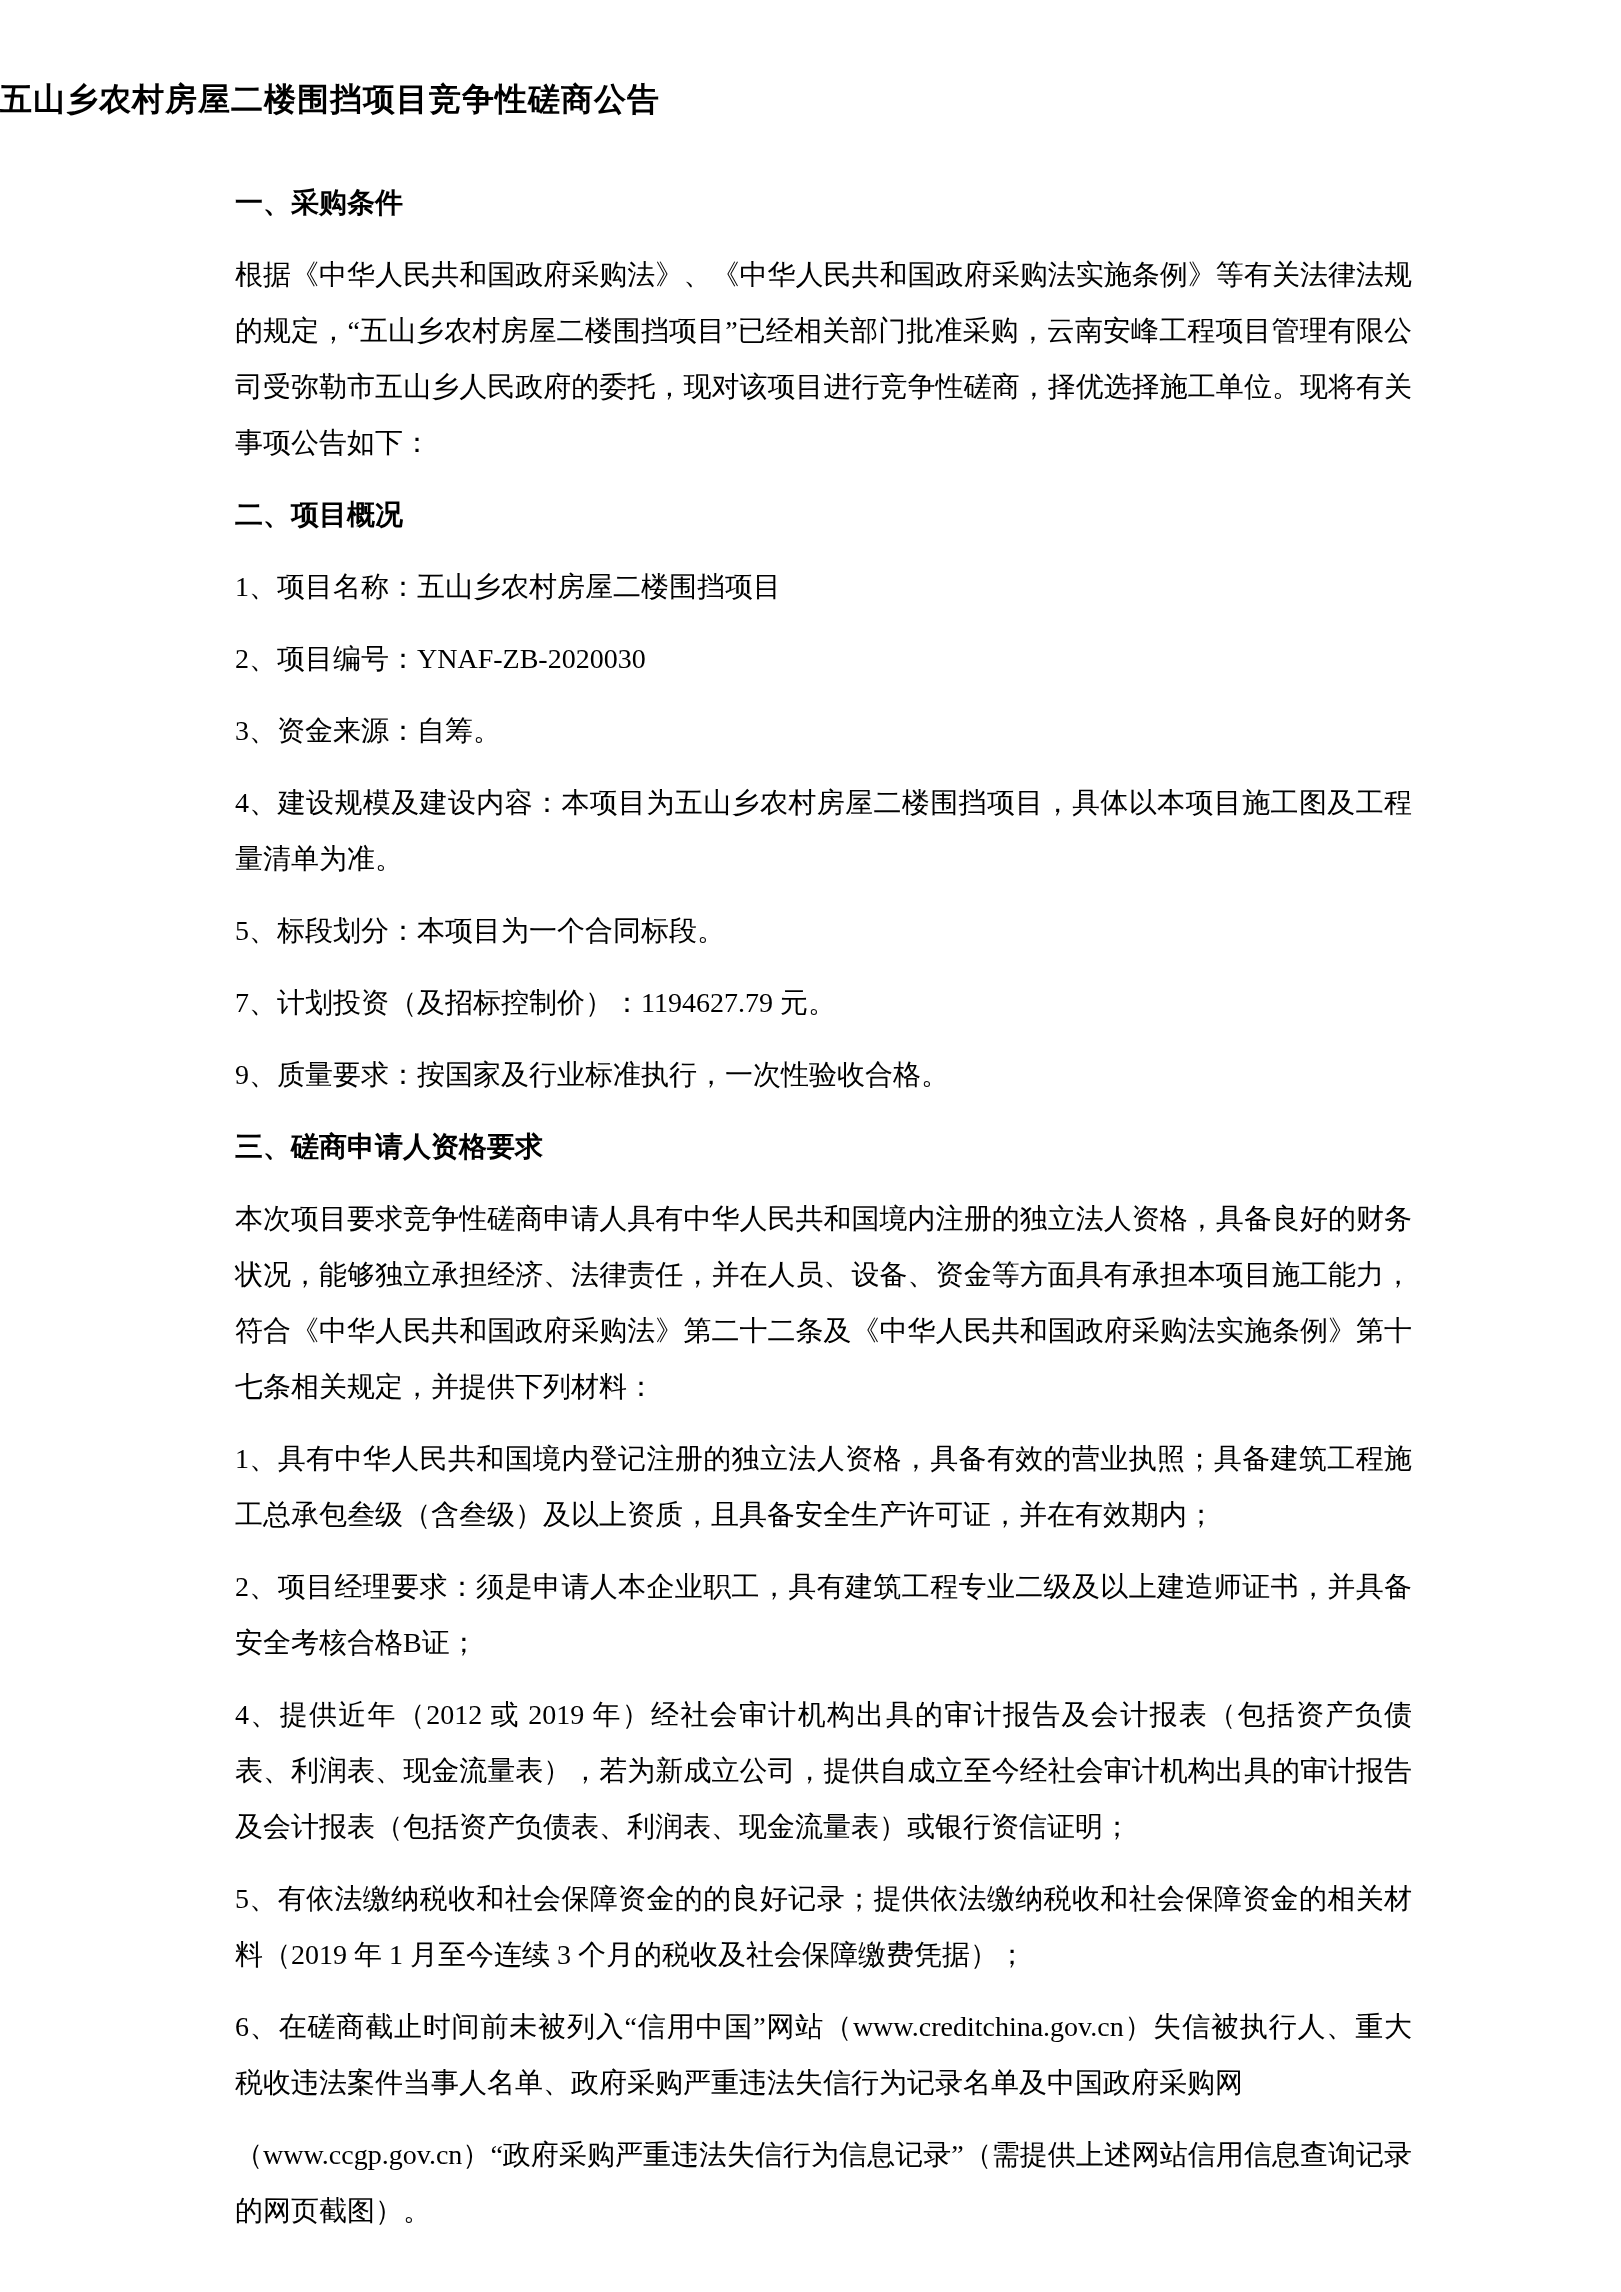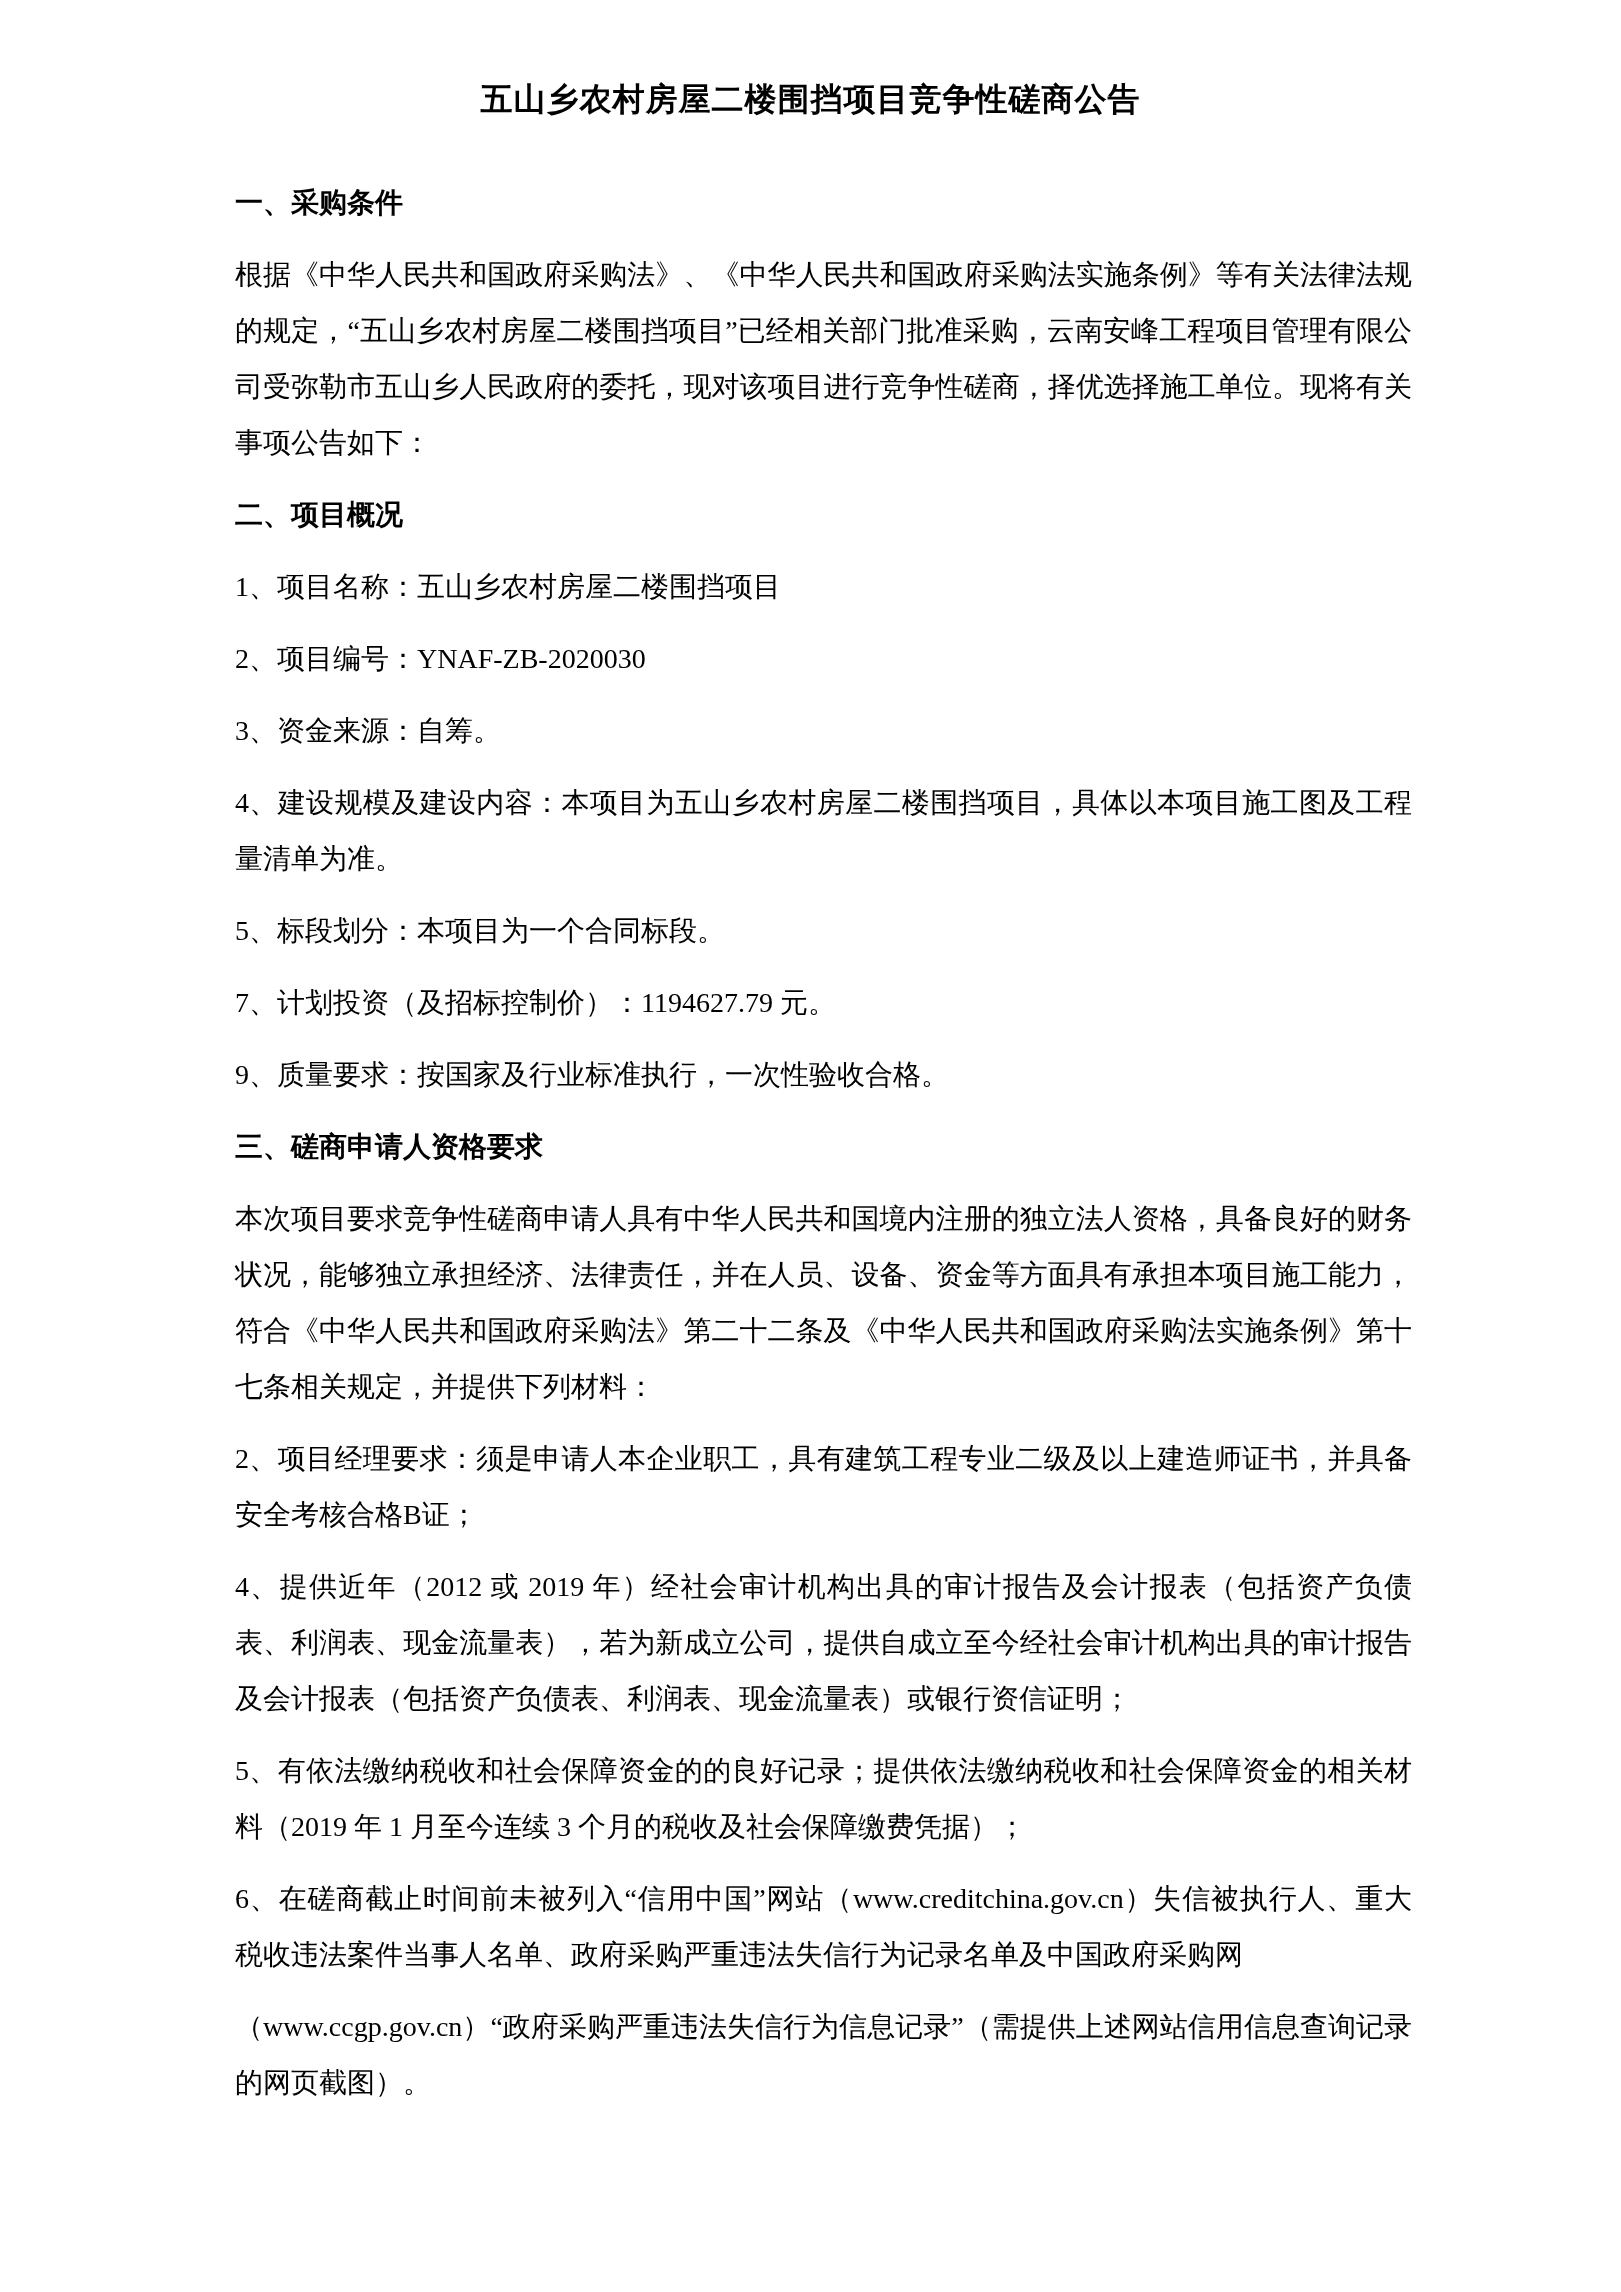--- a/index.html
+++ b/index.html
@@ -15,21 +15,21 @@
     overflow: hidden;
     font-family: "Liberation Serif", "DejaVu Serif", serif;
     color: #000000;
   }
   .doc-title {
     position: absolute;
     top: 82px;
     left: 0;
     width: 100%;
     margin: 0;
-    text-align: center;
+    text-align: left;
     font-size: 32px;
     line-height: 35px;
     font-weight: bold;
     letter-spacing: 1px;
   }
   .doc-body {
     position: absolute;
     left: 219px;
     top: 159px;
     width: 1209px;
@@ -63,20 +63,21 @@
     <p class="para">1、项目名称：五山乡农村房屋二楼围挡项目</p>
     <p class="para">2、项目编号：YNAF-ZB-2020030</p>
     <p class="para">3、资金来源：自筹。</p>
     <p class="para">4、建设规模及建设内容：本项目为五山乡农村房屋二楼围挡项目，具体以本项目施工图及工程量清单为准。</p>
     <p class="para">5、标段划分：本项目为一个合同标段。</p>
     <p class="para">7、计划投资（及招标控制价）：1194627.79 元。</p>
     <p class="para">9、质量要求：按国家及行业标准执行，一次性验收合格。</p>
 
     <p class="heading">三、磋商申请人资格要求</p>
     <p class="para">本次项目要求竞争性磋商申请人具有中华人民共和国境内注册的独立法人资格，具备良好的财务状况，能够独立承担经济、法律责任，并在人员、设备、资金等方面具有承担本项目施工能力，符合《中华人民共和国政府采购法》第二十二条及《中华人民共和国政府采购法实施条例》第十七条相关规定，并提供下列材料：</p>
+    <p class="para">1、具有中华人民共和国境内登记注册的独立法人资格，具备有效的营业执照；具备建筑工程施工总承包叁级（含叁级）及以上资质，且具备安全生产许可证，并在有效期内；</p>
     <p class="para">2、项目经理要求：须是申请人本企业职工，具有建筑工程专业二级及以上建造师证书，并具备安全考核合格B证；</p>
     <p class="para">4、提供近年（2012 或 2019 年）经社会审计机构出具的审计报告及会计报表（包括资产负债表、利润表、现金流量表），若为新成立公司，提供自成立至今经社会审计机构出具的审计报告及会计报表（包括资产负债表、利润表、现金流量表）或银行资信证明；</p>
     <p class="para">5、有依法缴纳税收和社会保障资金的的良好记录；提供依法缴纳税收和社会保障资金的相关材料（2019 年 1 月至今连续 3 个月的税收及社会保障缴费凭据）；</p>
     <p class="para">6、在磋商截止时间前未被列入“信用中国”网站（www.creditchina.gov.cn）失信被执行人、重大税收违法案件当事人名单、政府采购严重违法失信行为记录名单及中国政府采购网</p>
     <p class="para">（www.ccgp.gov.cn）“政府采购严重违法失信行为信息记录”（需提供上述网站信用信息查询记录的网页截图）。</p>
 
   </div>
 </div>
 
 

